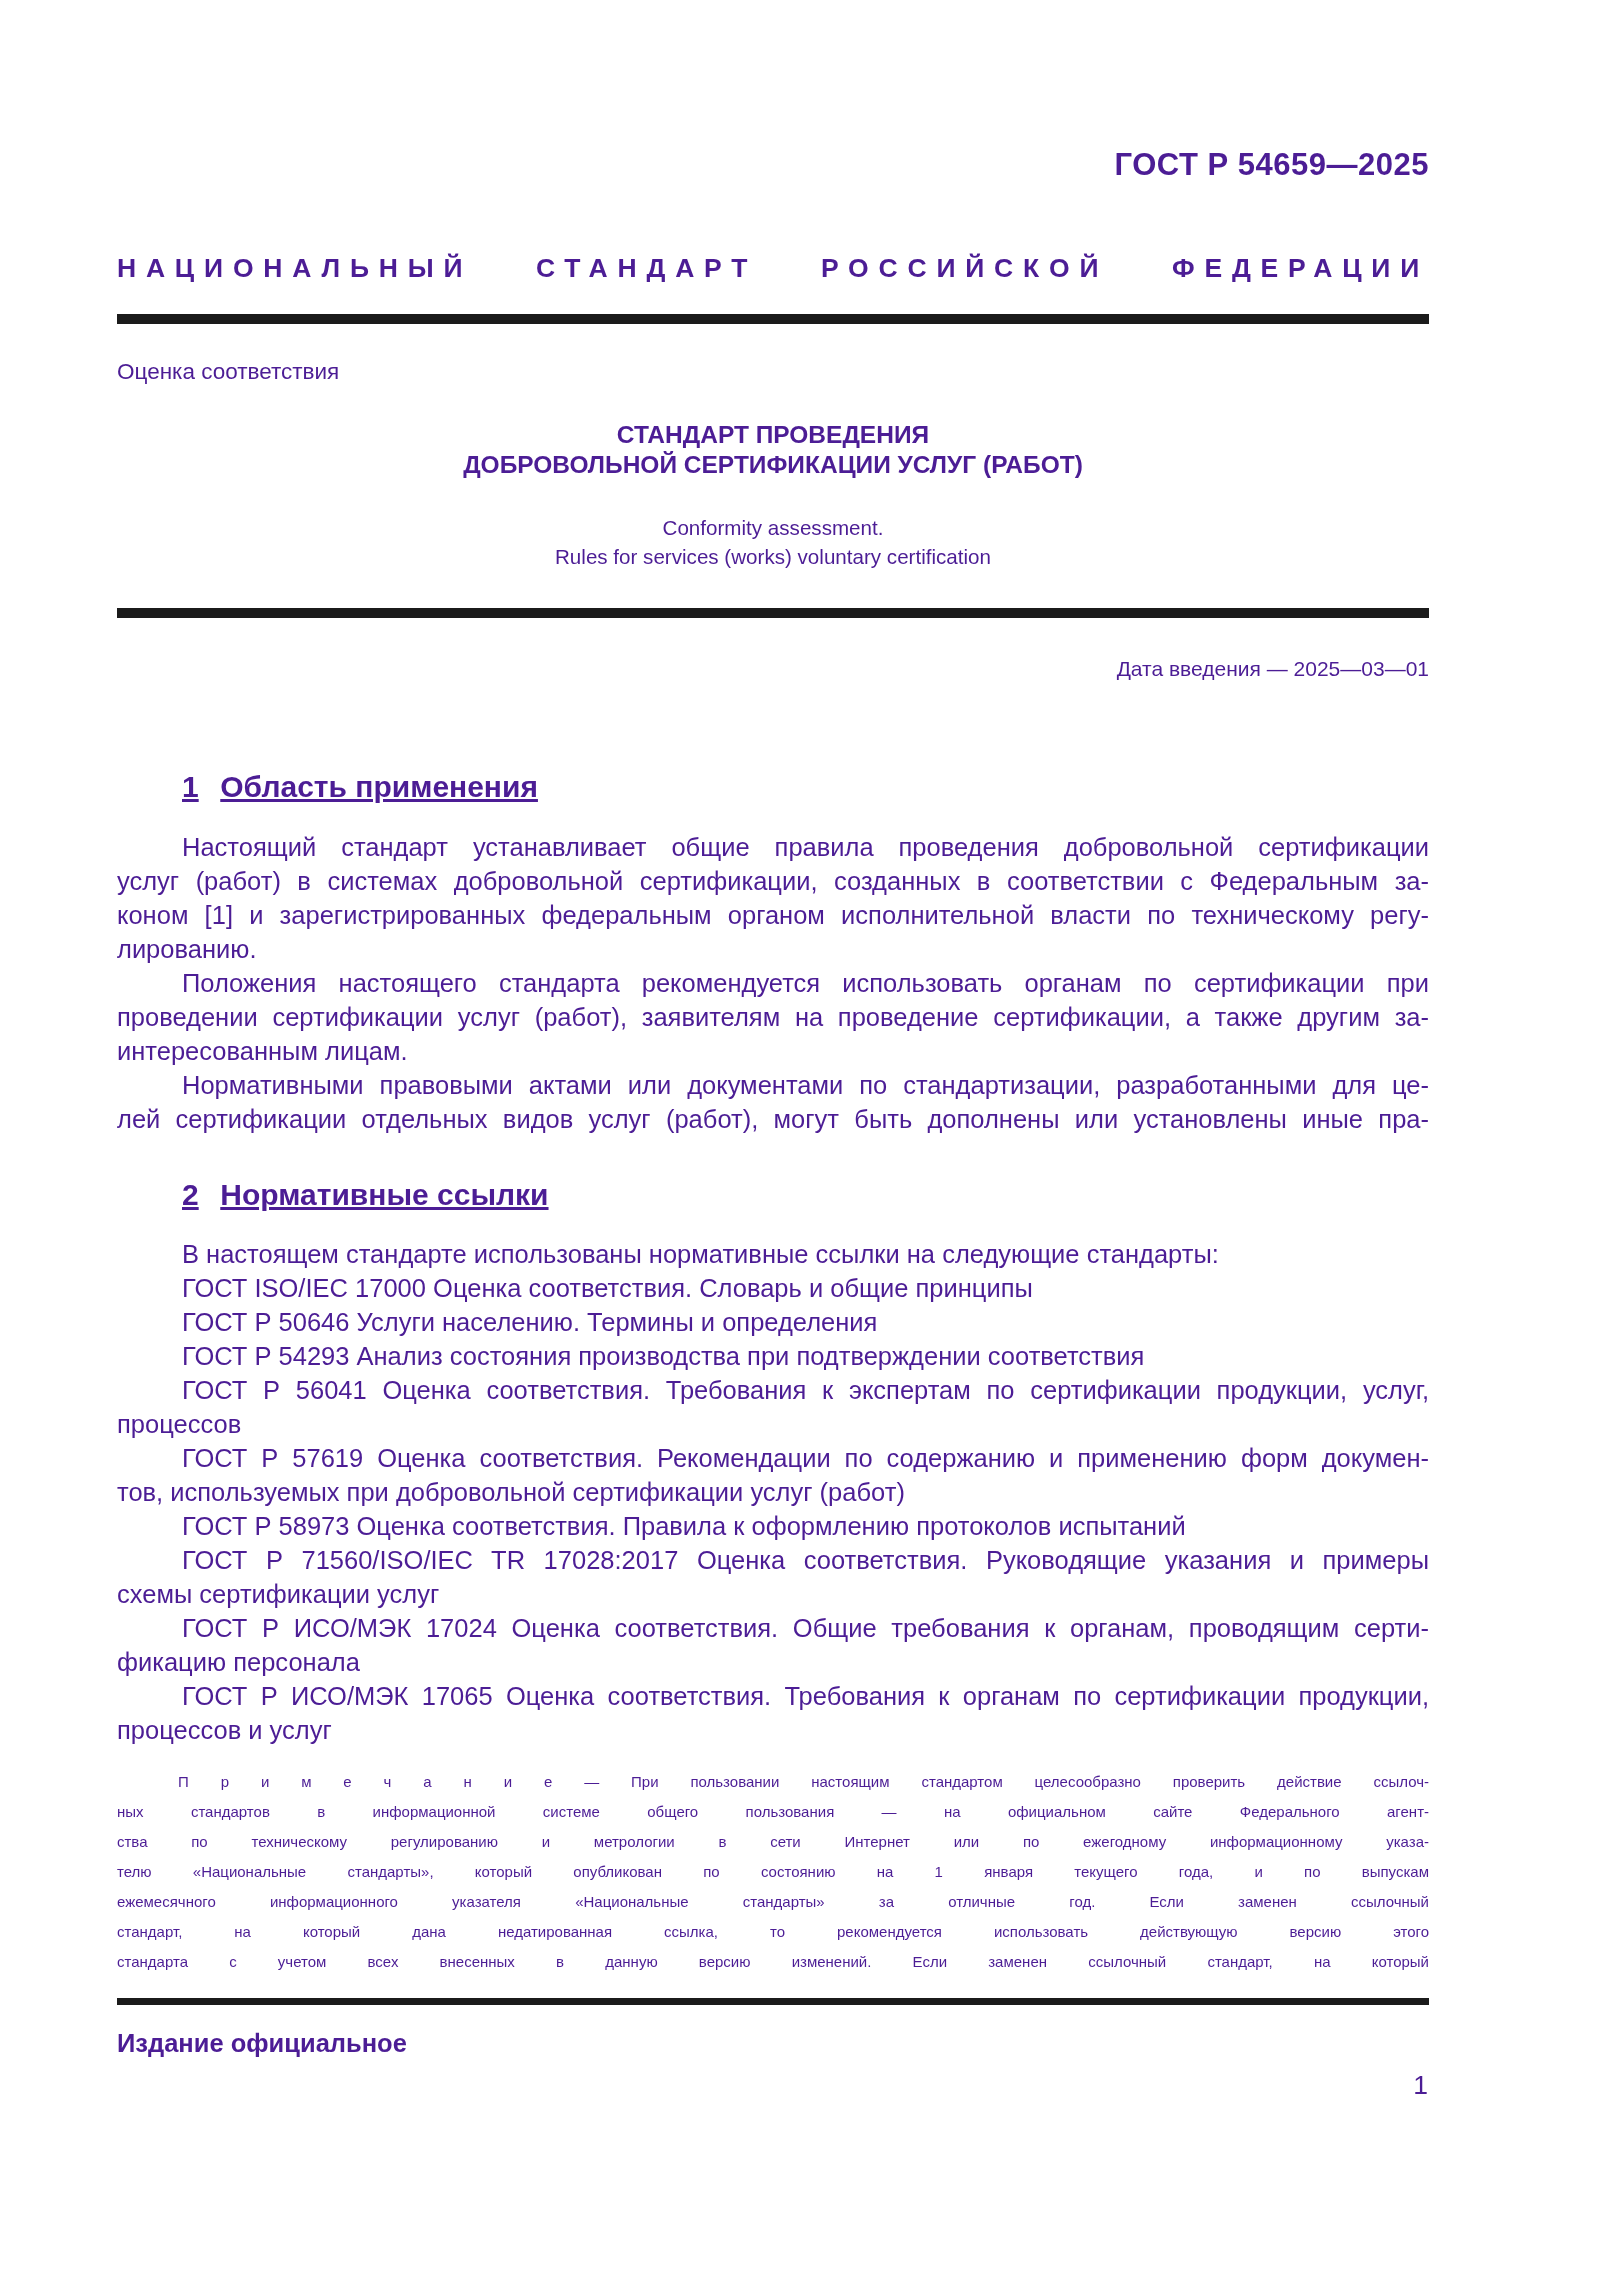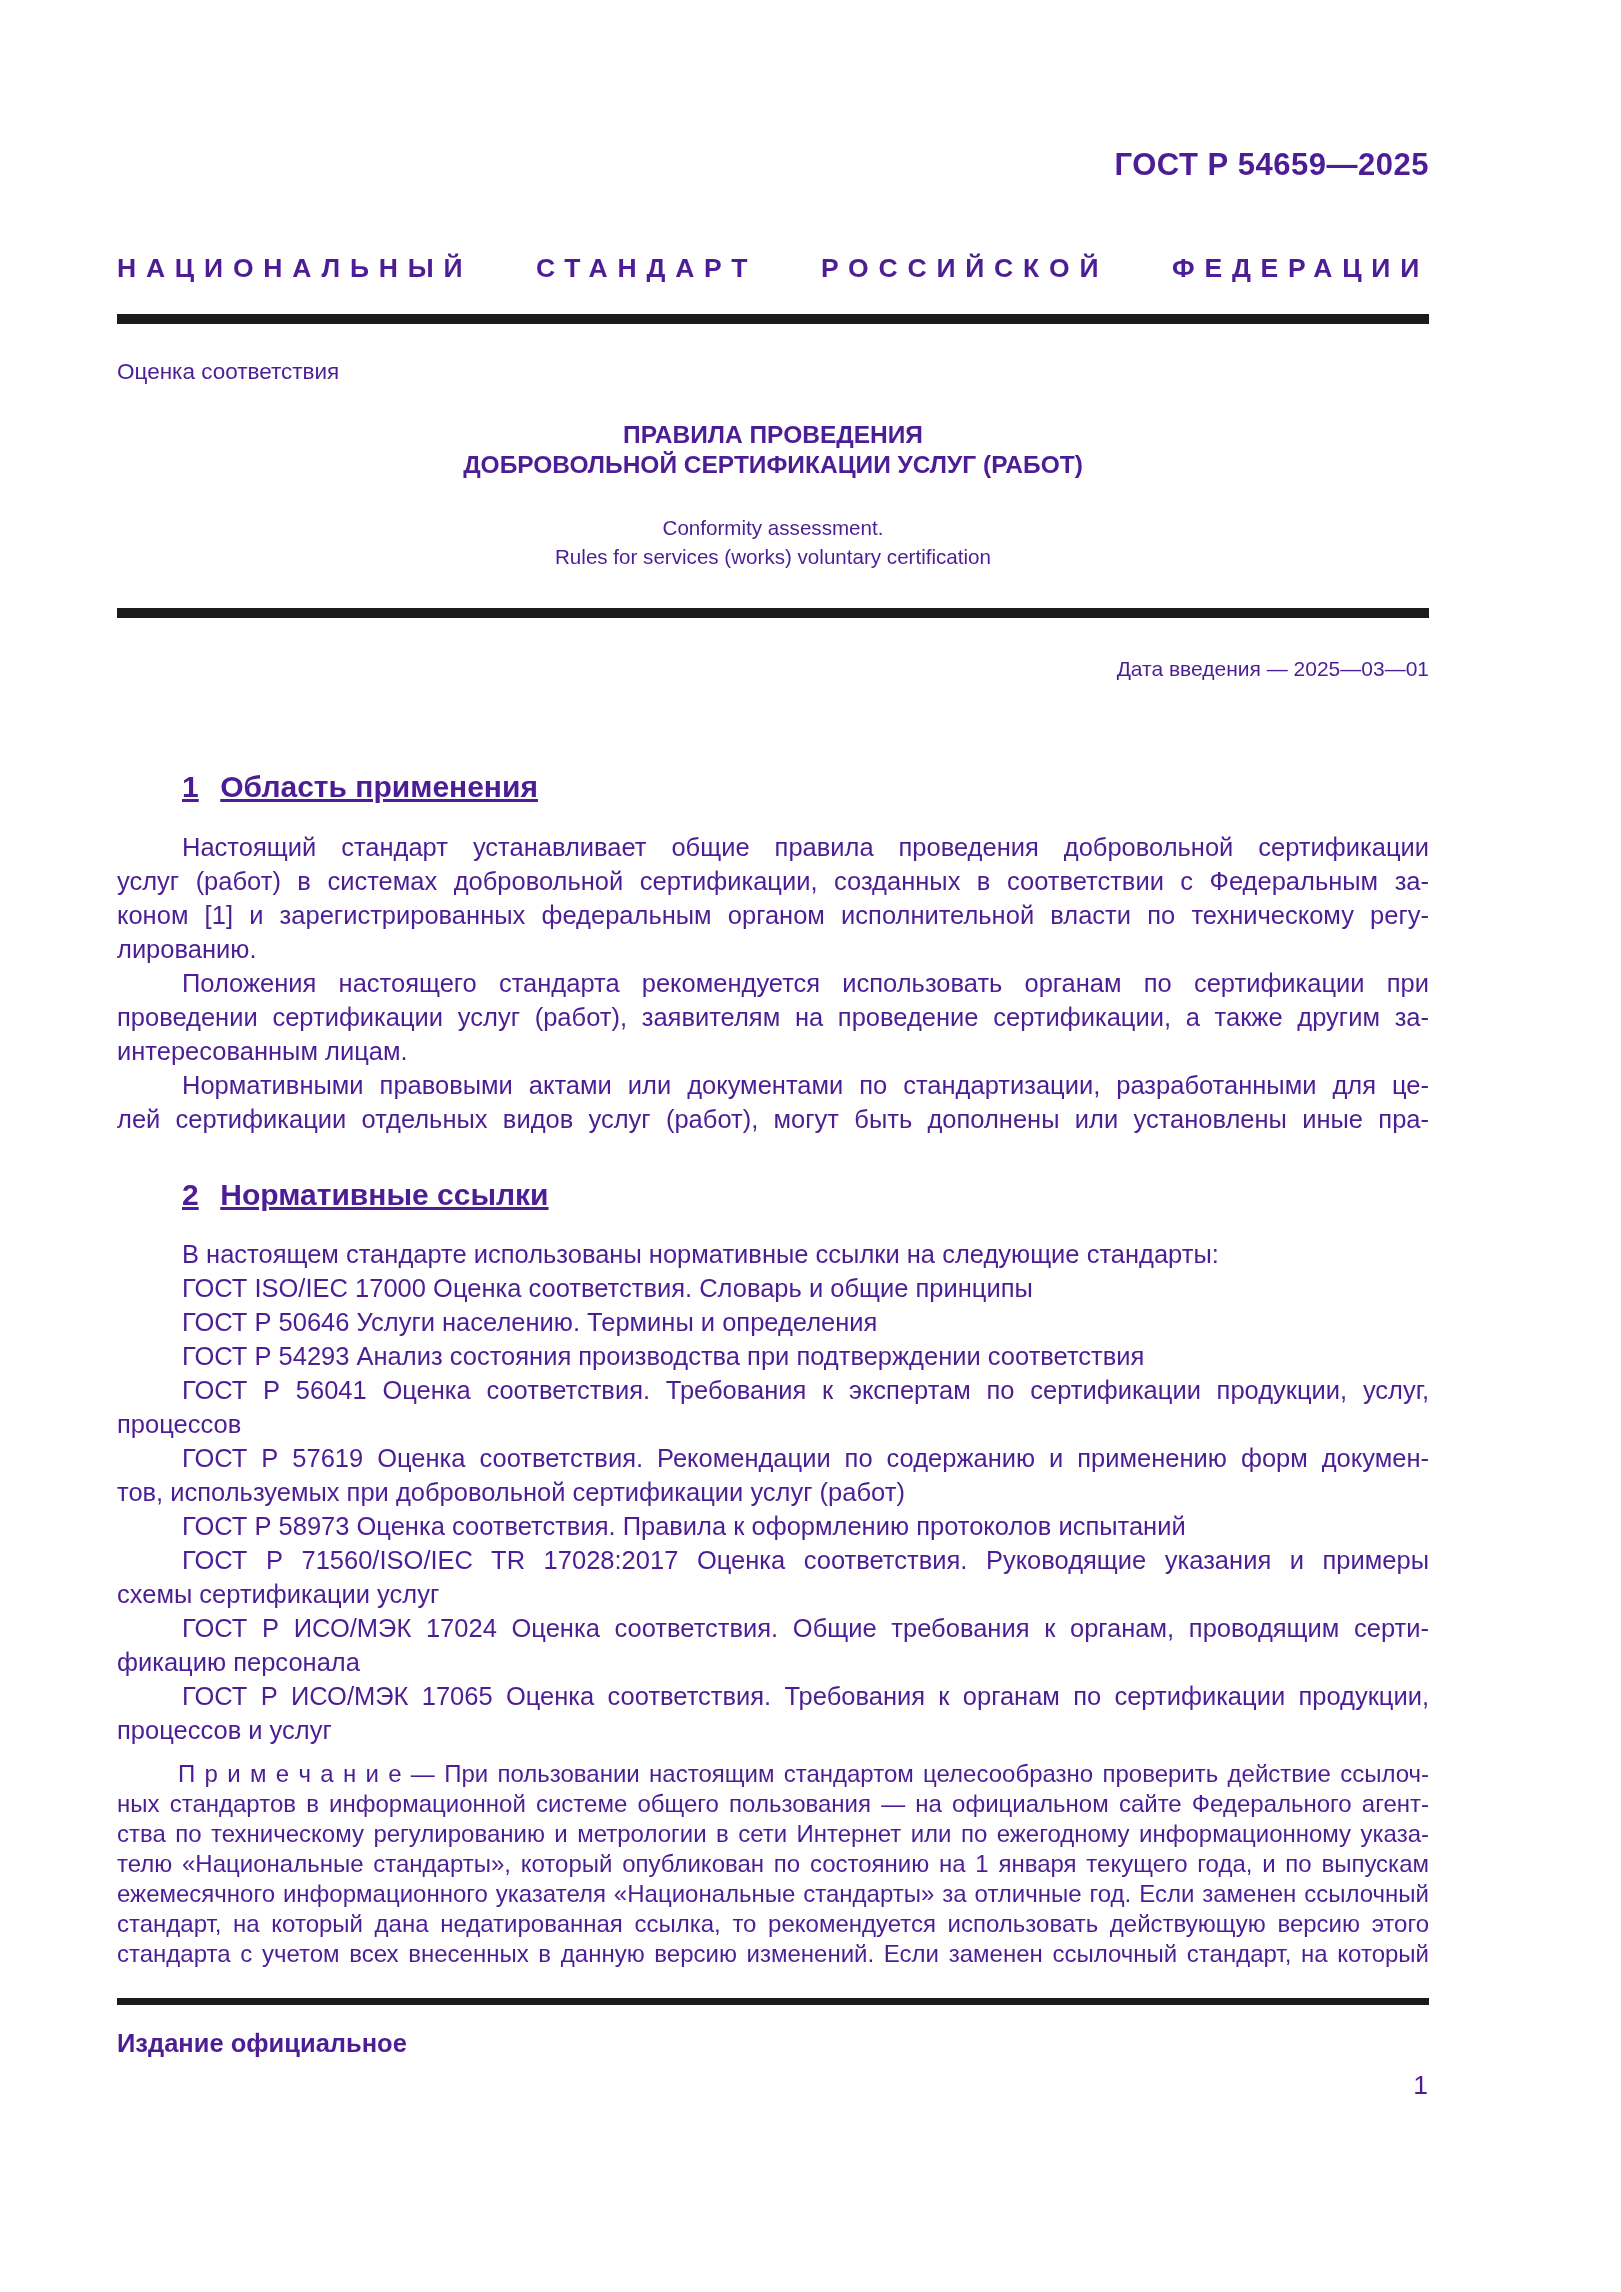--- a/index.html
+++ b/index.html
@@ -49,21 +49,21 @@
     font-size:30px; font-weight:bold; line-height:35px;
     margin:41px 0 25.5px 65px;
     text-decoration:underline;
   }
   .section-heading:first-child { margin-top:0; }
   .sec-num { margin-right:21.6px; }
   .paragraph { margin:0; }
   .line { text-align:justify; text-align-last:justify; }
   .line.first { text-indent:65px; }
   .line.last  { text-align-last:left; }
-  .note-par { font-size:24px; line-height:30px; margin-top:12px; }
+  .note-par { font-size:15px; line-height:30px; margin-top:20px; }
   .note-par .line.first { text-indent:61px; }
   .edition {
     position:absolute; top:2029px; left:117px;
     font-size:25.5px; font-weight:bold;
   }
   .page-num {
     position:absolute; top:2070px; right:193px;
     font-size:26.5px;
   }
 </style>
@@ -79,21 +79,21 @@
     <span>СТАНДАРТ</span>
     <span>РОССИЙСКОЙ</span>
     <span>ФЕДЕРАЦИИ</span>
   </div>
 
   <div class="rule rule-top"></div>
 
   <div class="subject">Оценка соответствия</div>
 
   <div class="title-ru">
-    <div>ПРАВИЛА ПРОВЕДЕНИЯ</div>
+    <div>СТАНДАРТ ПРОВЕДЕНИЯ</div>
     <div>ДОБРОВОЛЬНОЙ СЕРТИФИКАЦИИ УСЛУГ (РАБОТ)</div>
   </div>
 
   <div class="title-en">
     <div>Conformity assessment.</div>
     <div>Rules for services (works) voluntary certification</div>
   </div>
 
   <div class="rule rule-title"></div>
 

